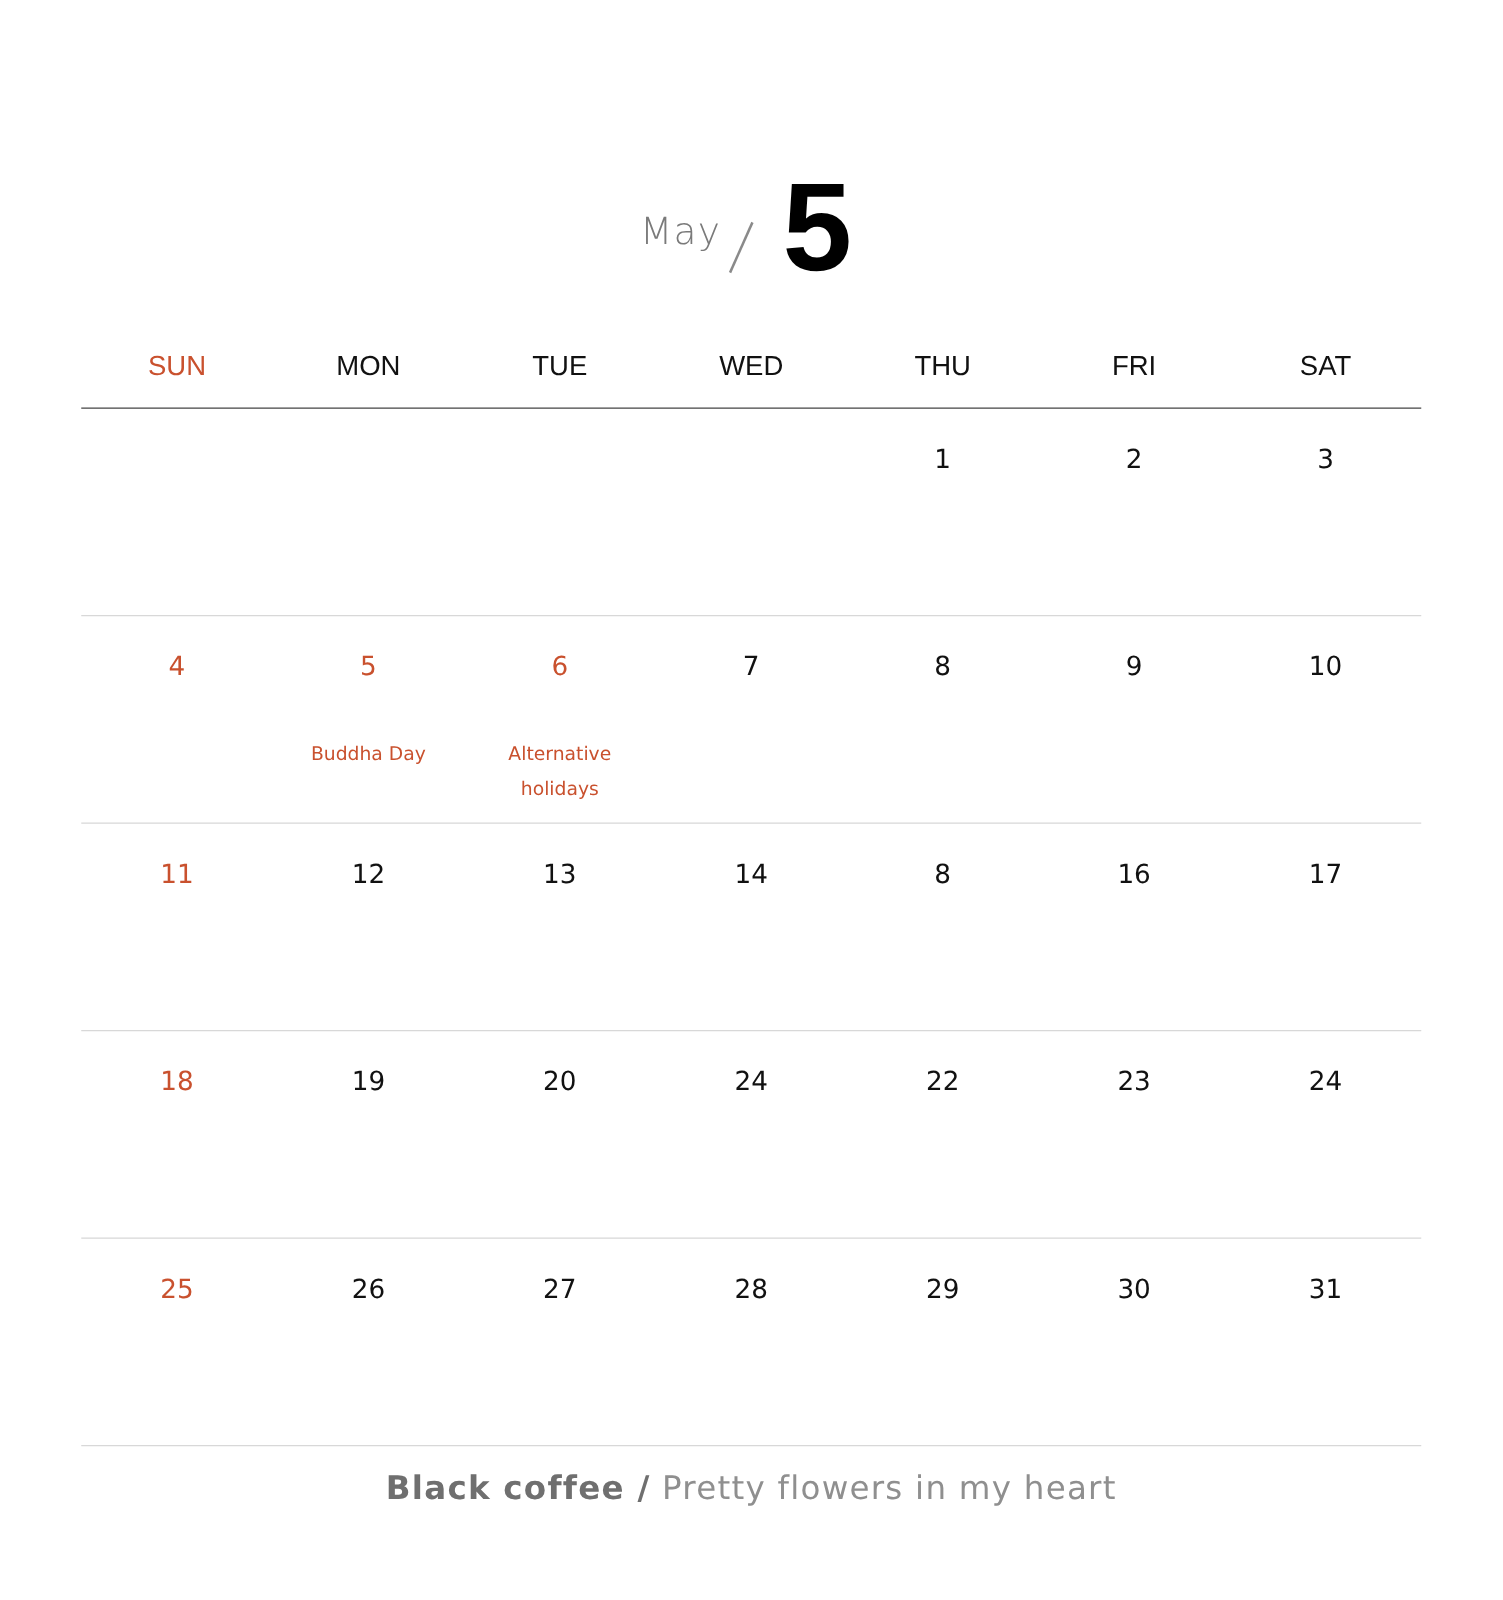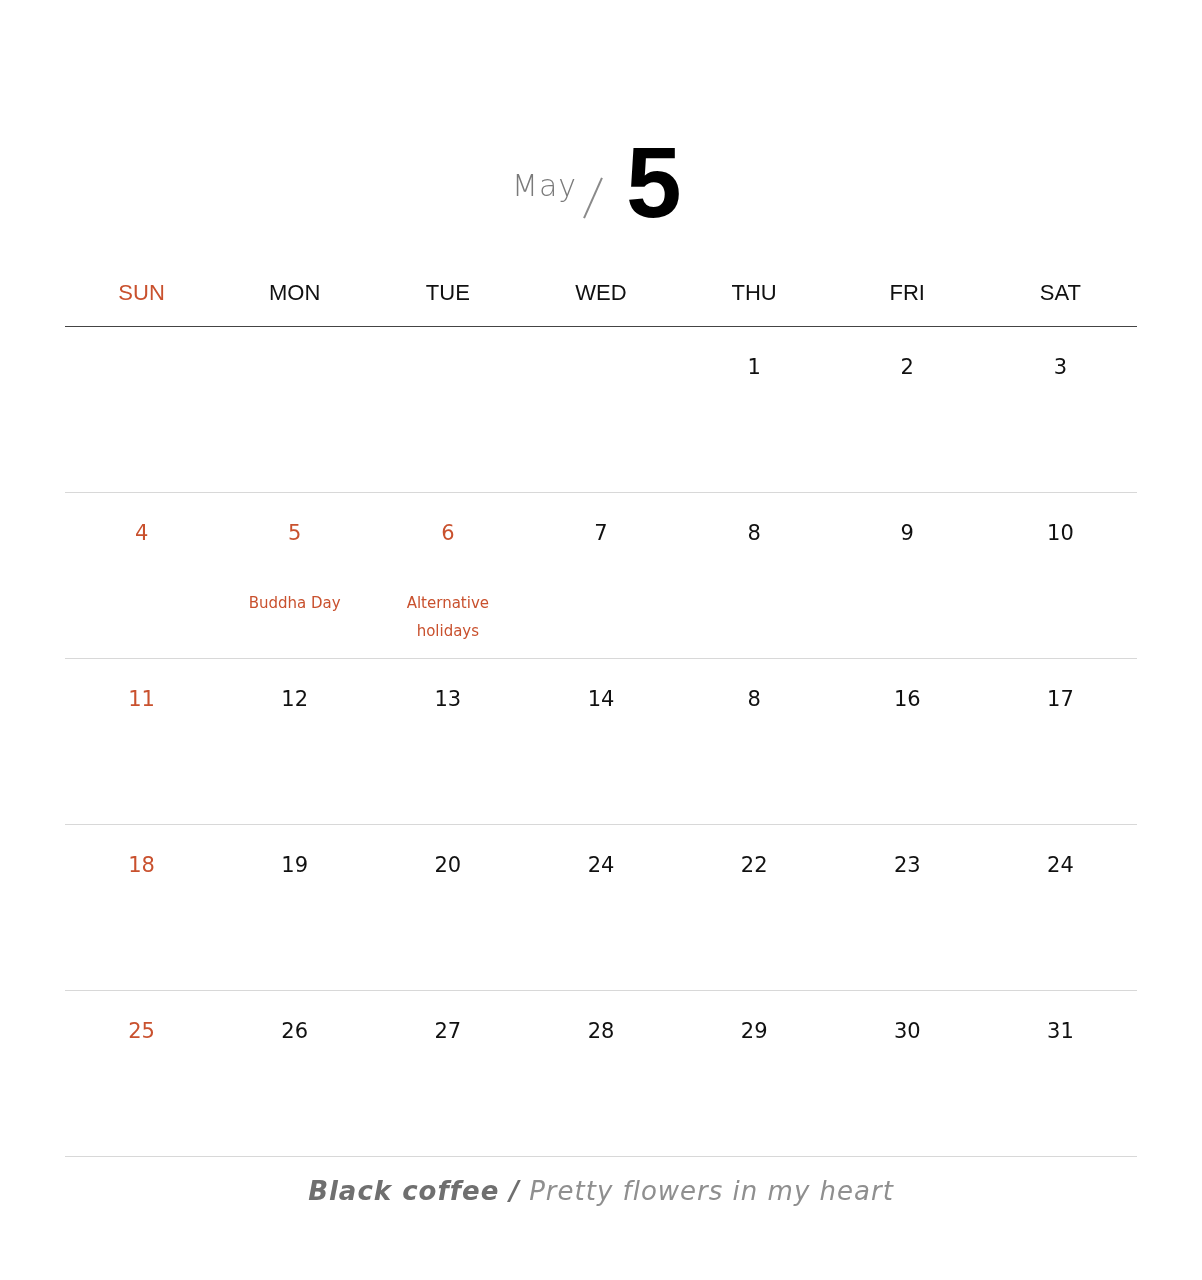--- a/index.html
+++ b/index.html
@@ -10,21 +10,21 @@
   .month-num { position:absolute; left:626px; top:-8px; font-size:100px; font-weight:bold; color:#000; font-family:"Liberation Sans", sans-serif; line-height:1; }
   .grid { position:absolute; left:65px; top:270px; width:1072px; }
   .dow-row { display:flex; height:56px; border-bottom:1.5px solid #444; }
   .dow { flex:1; text-align:center; font-size:22px; line-height:46px; color:#111; font-family:Liberation Sans, sans-serif; }
   .dow.sun { color:#c9512e; }
   .week { display:flex; height:165px; border-bottom:1px solid #d8d8d8; }
   .cell { flex:1; text-align:center; position:relative; }
   .day { display:block; margin-top:28px; font-size:21px; color:#111; font-family:"DejaVu Sans", sans-serif; }
   .day.red { color:#c9512e; }
   .holiday { display:block; margin:44px auto 0; width:140px; font-size:15px; line-height:28px; color:#c9512e; }
-  .footer { position:absolute; top:1176px; left:0; width:1202px; text-align:center; font-size:26px; letter-spacing:1px;font-style:italic; }
+  .footer { position:absolute; top:1176px; left:0; width:1202px; text-align:center; font-size:26px; letter-spacing:1px; }
   .footer .bold { color:#6f6f6f; font-weight:bold; }
   .footer .light { color:#8f8f8f; font-weight:normal; }
 </style>
 </head>
 <body>
 
 <div class="header">
   <span class="month-name">May</span>
   <span class="slash"></span>
   <span class="month-num">5</span>

